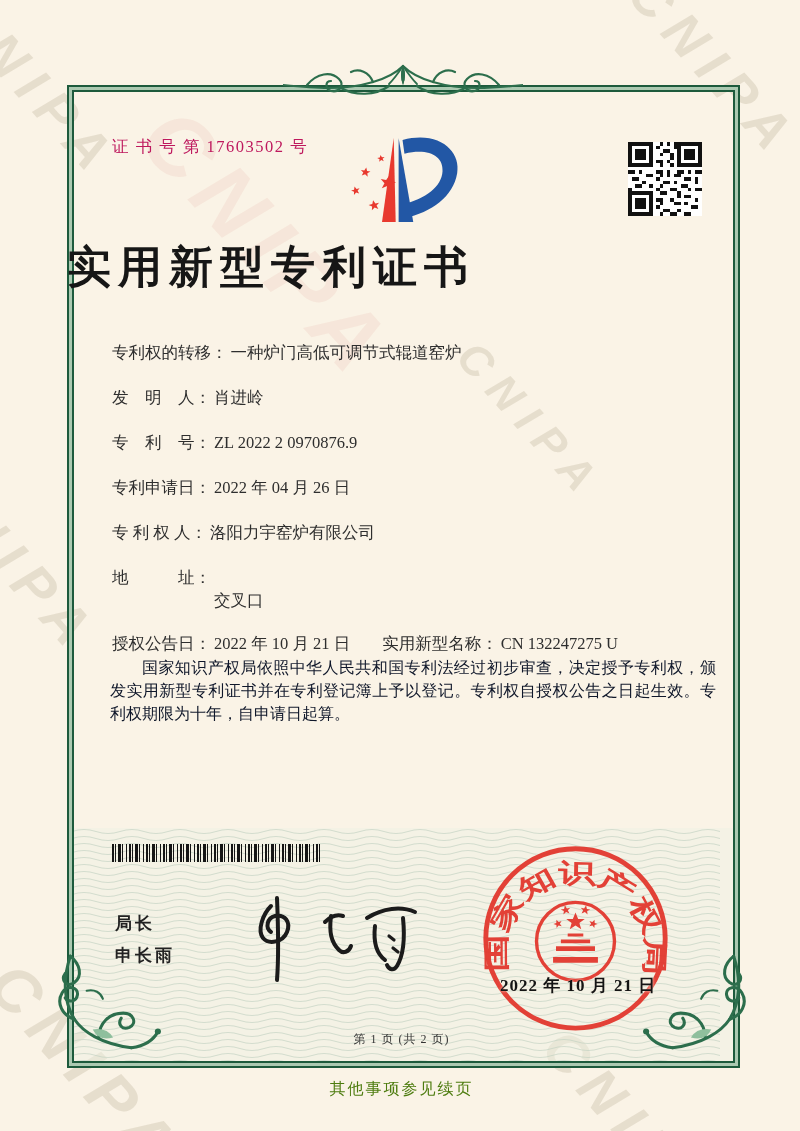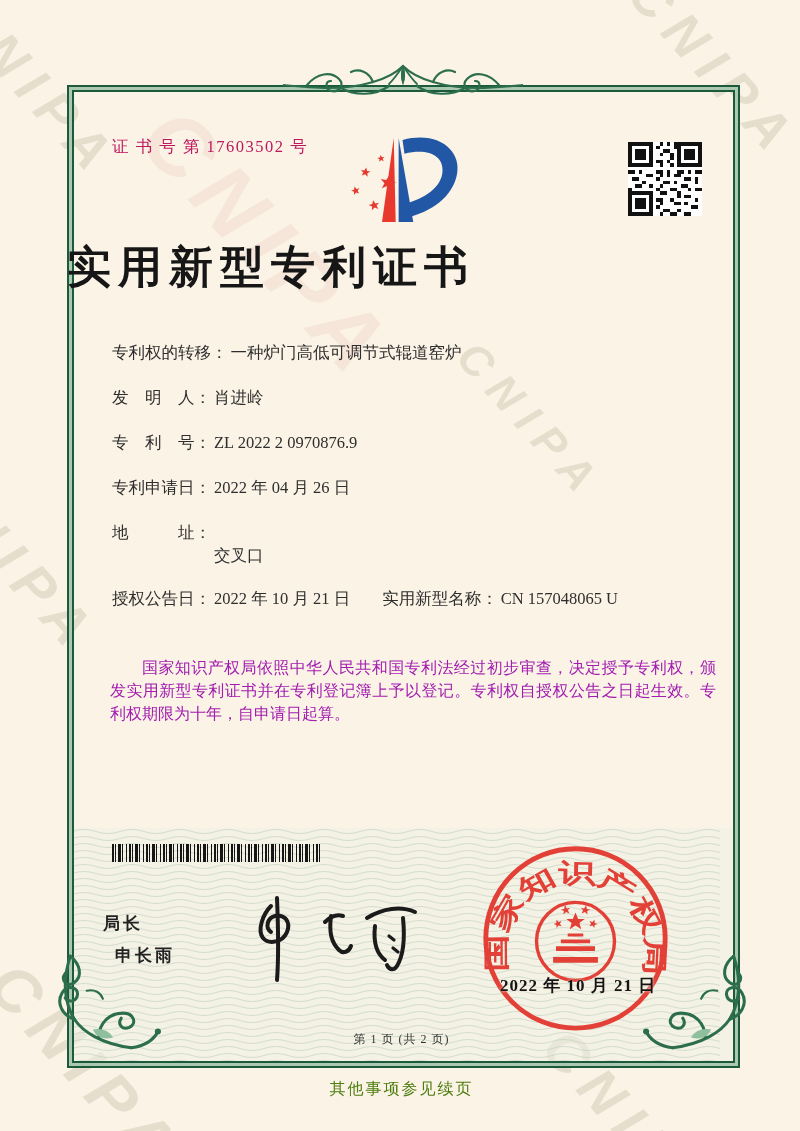--- a/index.html
+++ b/index.html
@@ -33,33 +33,33 @@
   .ornament{position:absolute;z-index:2;}
   .content{position:absolute;z-index:3;}
   .cert-no{left:112px;top:136px;font-size:16.5px;letter-spacing:1.5px;color:#be185d;}
   .title{left:67px;top:238px;width:669px;text-align:left;font-size:44px;font-weight:bold;letter-spacing:7px;color:#161616;}
   .fields{left:112px;top:341px;width:608px;font-size:16.5px;color:#2e2e2e;}
   .frow{display:flex;margin-bottom:22px;line-height:23px;}
   .flabel{flex:0 0 auto;white-space:nowrap;}
   .fvalue{margin-left:3px;}
   .frow-address{margin-bottom:20px;}
   .grant-no-label{margin-left:32px;white-space:nowrap;}
-  .bodytext{left:110px;top:656px;width:606px;font-size:16px;line-height:23px;color:#a21caf;text-align:justify;}
+  .bodytext{left:110px;top:656px;width:606px;font-size:16px;line-height:23px;color:#0f172a;text-align:justify;}
   .bodytext p{margin:0;text-indent:2em;}
   .barcode{
     left:112px;top:844px;width:208px;height:18px;
     background:repeating-linear-gradient(90deg,
       #151515 0 2px,rgba(0,0,0,0) 2px 3px,
       #151515 3px 4px,rgba(0,0,0,0) 4px 6px,
       #151515 6px 9px,rgba(0,0,0,0) 9px 10px,
       #151515 10px 11px,rgba(0,0,0,0) 11px 14px,
       #151515 14px 15px,rgba(0,0,0,0) 15px 17px);
   }
   .director{font-family:"Liberation Sans","DejaVu Sans",sans-serif;font-size:17px;font-weight:600;letter-spacing:3px;color:#222;}
-  .director-title{left:103px;top:912px;}
+  .director-title{left:115px;top:912px;}
   .director-name{left:115px;top:944px;}
   .seal-date{
     left:500px;top:974px;font-size:17px;font-weight:bold;letter-spacing:1px;color:#141414;
     text-shadow:0 0 3px #f5eddc;white-space:nowrap;
   }
   .page-info{left:67px;top:1031px;width:669px;text-align:center;font-size:12px;letter-spacing:1px;color:#333;}
   .continuation{left:67px;top:1079px;width:669px;text-align:center;font-size:16px;letter-spacing:2px;color:#4d7c0f;}
 </style>
 </head>
 <body>
@@ -194,29 +194,33 @@
     <span class="fvalue">肖进岭</span>
   </div>
   <div class="frow">
     <span class="flabel">专　利　号：</span>
     <span class="fvalue">ZL 2022 2 0970876.9</span>
   </div>
   <div class="frow">
     <span class="flabel">专利申请日：</span>
     <span class="fvalue">2022 年 04 月 26 日</span>
   </div>
+  <div class="frow">
+    <span class="flabel">专 利 权 人：</span>
+    <span class="fvalue">洛阳力宇窑炉有限公司</span>
+  </div>
   <div class="frow frow-address">
     <span class="flabel">地　　　址：</span>
     <span class="fvalue"><br><span>交叉口</span></span>
   </div>
   <div class="frow">
     <span class="flabel">授权公告日：</span>
     <span class="fvalue">2022 年 10 月 21 日</span>
     <span class="flabel grant-no-label">实用新型名称：</span>
-    <span class="fvalue">CN 157048065 U</span>
+    <span class="fvalue">CN 132247275 U</span>
   </div>
 </div>
 
 <div class="content bodytext">
   <p>国家知识产权局依照中华人民共和国专利法经过初步审查，决定授予专利权，颁发实用新型专利证书并在专利登记簿上予以登记。专利权自授权公告之日起生效。专利权期限为十年，自申请日起算。</p>
 </div>
 
 <div class="content barcode"></div>
 
 <div class="content director director-title">局长</div>

